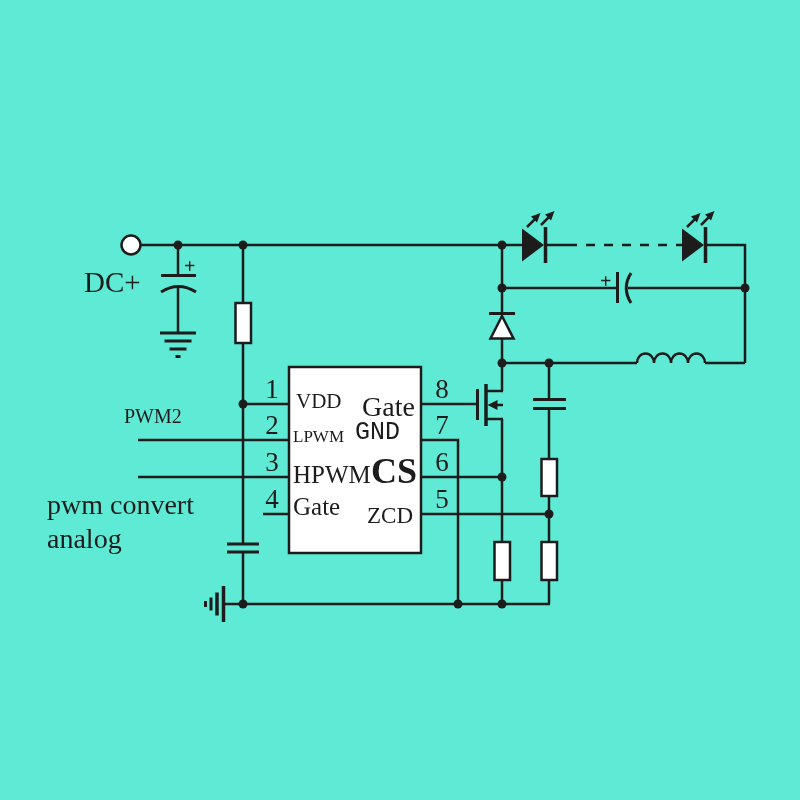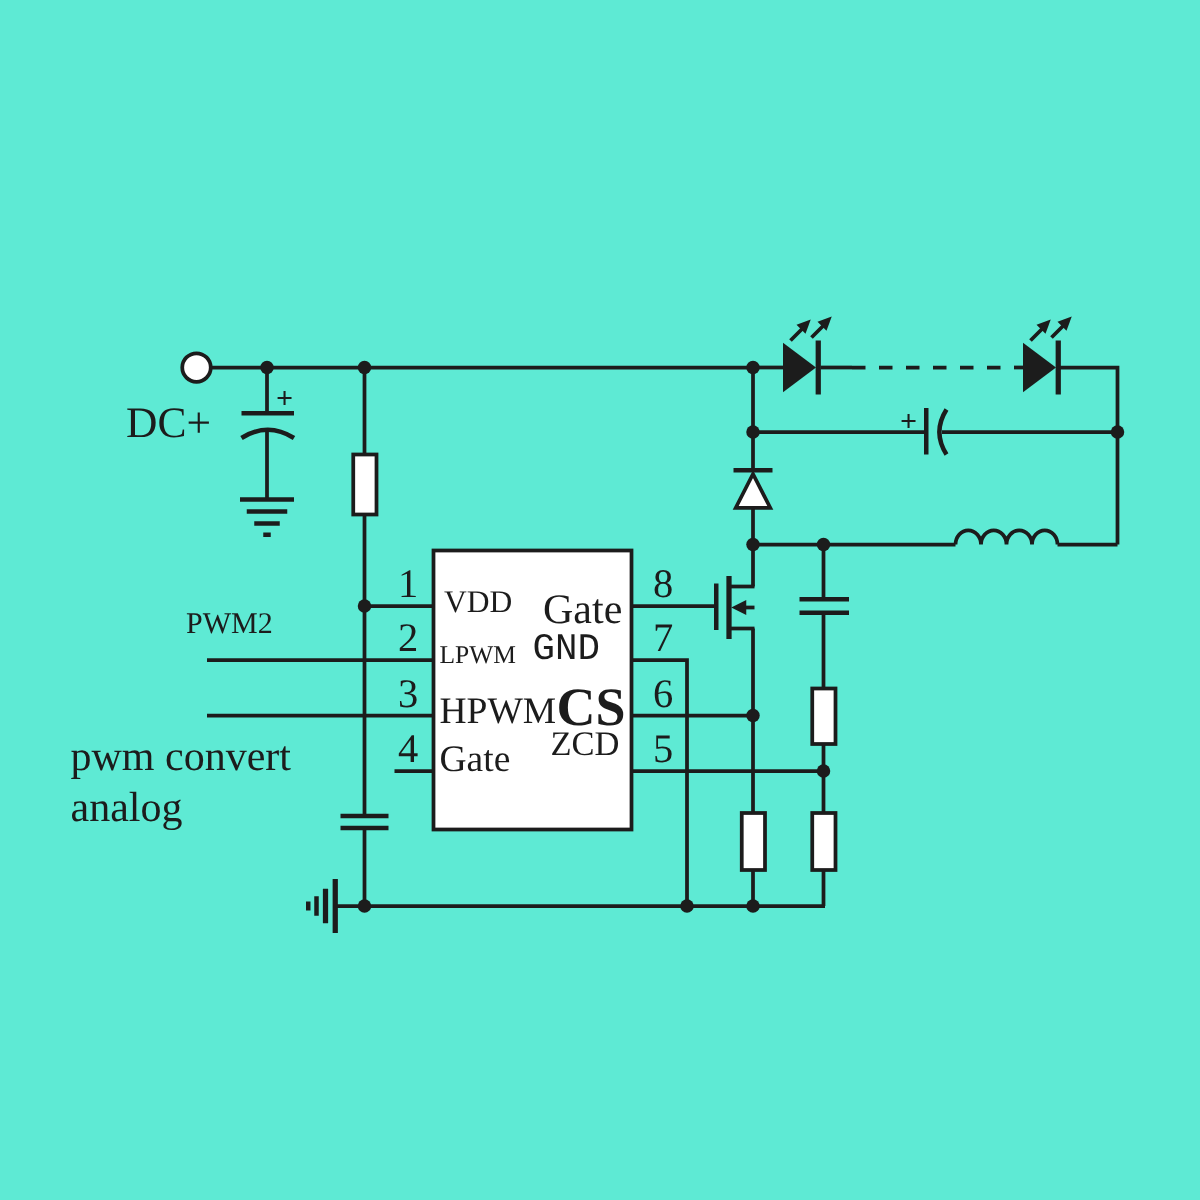--- a/index.html
+++ b/index.html
@@ -185,15 +185,15 @@
   <div class="pin-num" style="left:432px;top:447px;">6</div>
   <div class="pin-num" style="left:432px;top:484px;">5</div>
 
   <div class="lbl" style="left:296px;top:390px;font-size:21px;">VDD</div>
   <div class="lbl" style="left:362px;top:392px;font-size:28px;">Gate</div>
   <div class="lbl" style="left:293px;top:428px;font-size:17px;">LPWM</div>
   <div class="lbl" style="left:355px;top:420px;font-size:25px;font-family:Liberation Mono, monospace;">GND</div>
   <div class="lbl" style="left:293px;top:462px;font-size:25px;">HPWM</div>
   <div class="lbl" style="left:371px;top:453px;font-size:36px;font-weight:bold;">CS</div>
   <div class="lbl" style="left:293px;top:494px;font-size:25px;">Gate</div>
-  <div class="lbl" style="left:367px;top:484px;font-size:23px;font-family:Liberation Serif, serif;">ZCD</div>
+  <div class="lbl" style="left:367px;top:504px;font-size:23px;font-family:Liberation Serif, serif;">ZCD</div>
 
 </div>
 
 </body></html>

